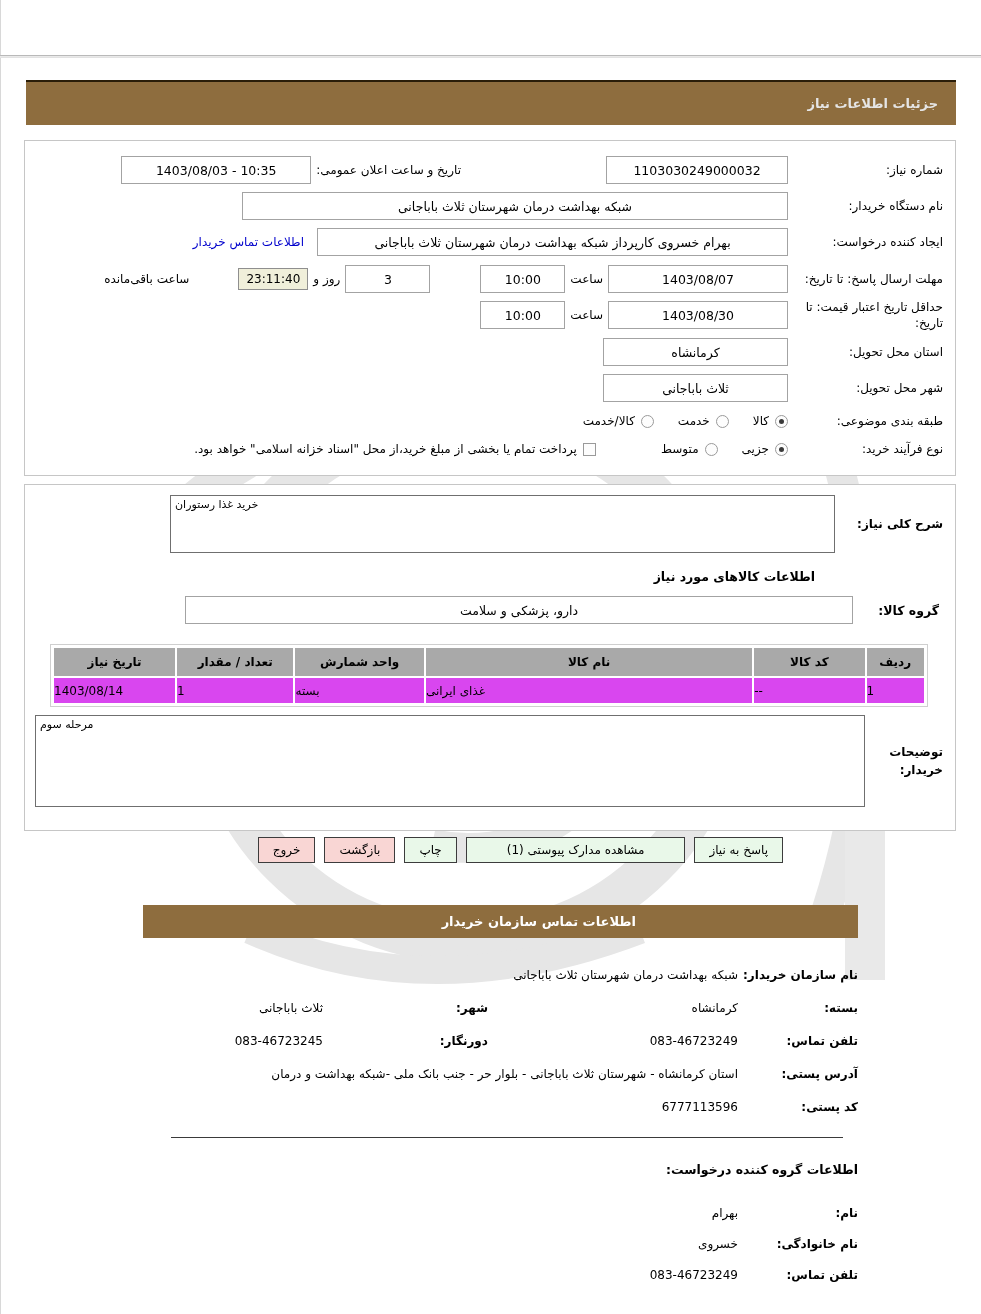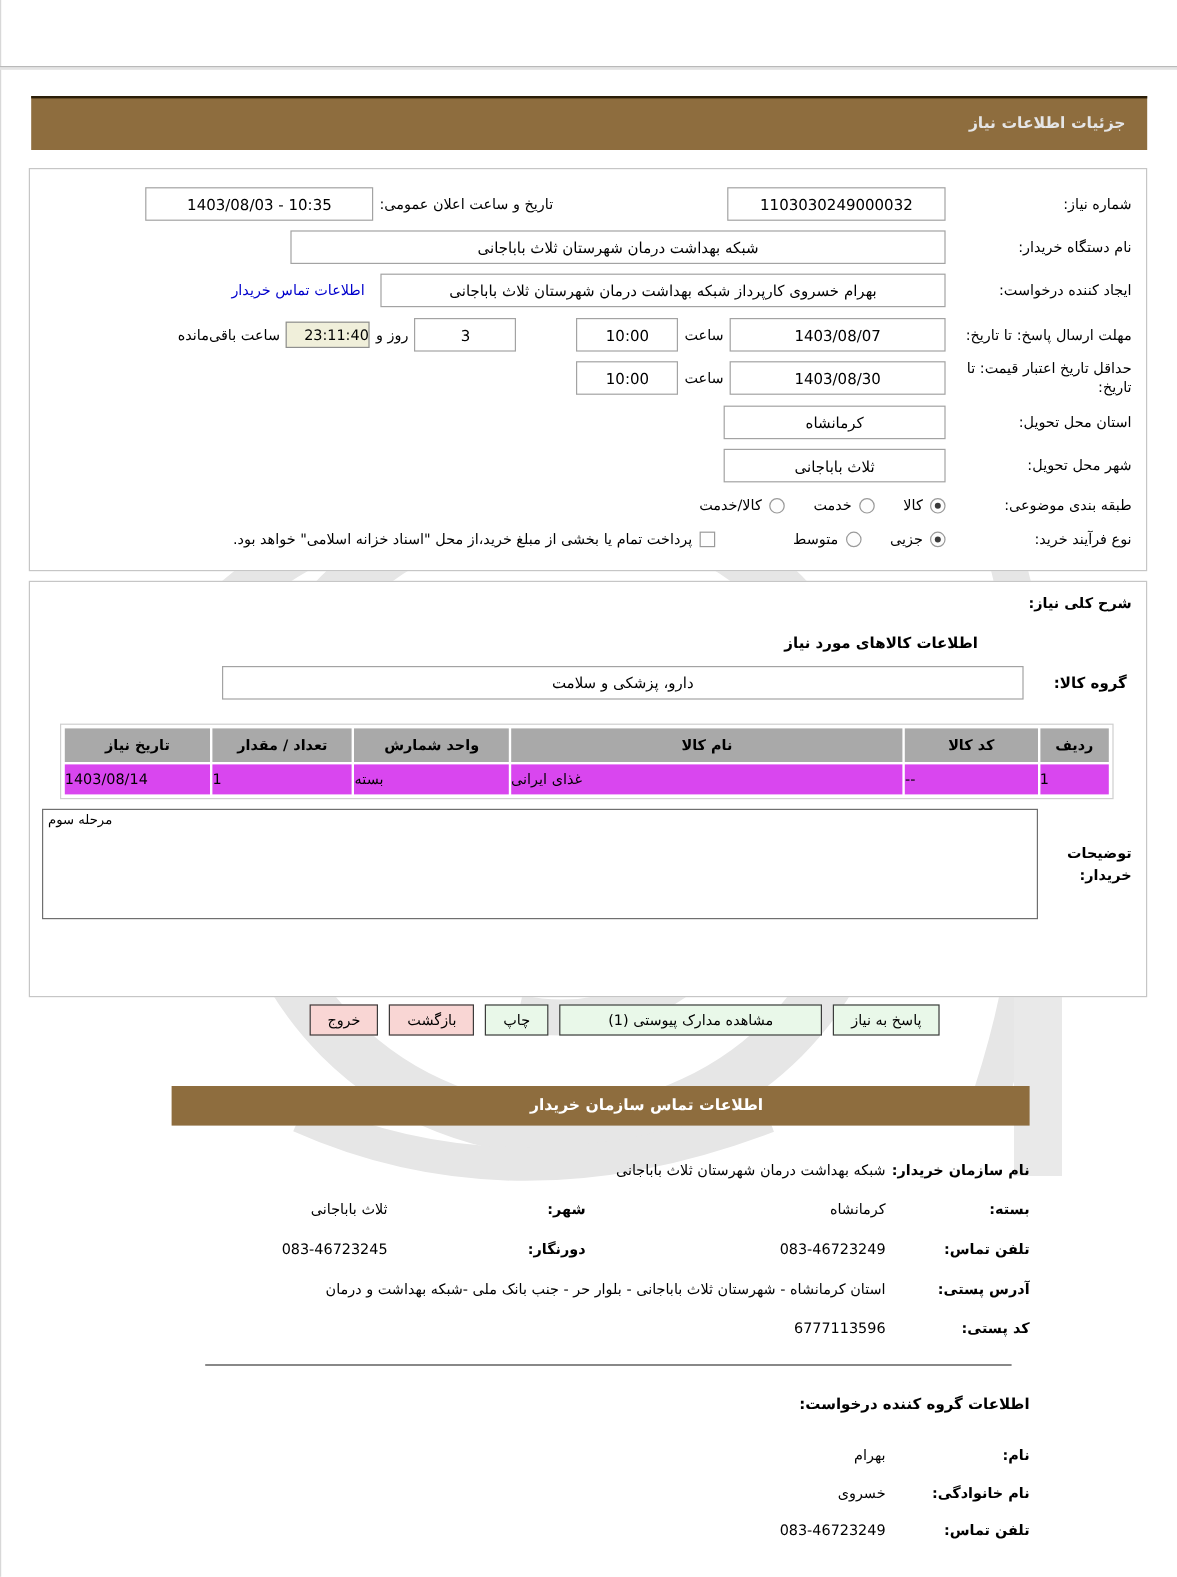--- a/index.html
+++ b/index.html
@@ -45,21 +45,21 @@
   .field {
     background:#fff; border:1px solid #a3a3a3; height:28px;
     display:flex; align-items:center; justify-content:center;
     font-size:12.5px; padding:0 6px; overflow:hidden; white-space:nowrap;
   }
   .ltr { direction:ltr; unicode-bidi:embed; }
   .link { color:#0000CC; font-size:12px; text-decoration:none; cursor:pointer; margin-right:8px; white-space:nowrap; }
   .small-txt { font-size:12px; white-space:nowrap; }
   .countdown {
     background:#F0EFDA; border:1px solid #8f8f8f; width:70px; height:22px;
-    display:flex; align-items:center; justify-content:flex-start; font-size:12px;
+    display:flex; align-items:center; justify-content:center; font-size:12px;margin-left:44px;
   }
   .spacer135 { width:135px; flex:0 0 135px; }
   .spacer40 { width:40px; flex:0 0 40px; }
   .spacer55 { width:55px; flex:0 0 55px; }
 
   .radio { width:13px; height:13px; border:1px solid #9a9a9a; border-radius:50%;
     background:#fdfdfd; display:inline-block; position:relative; flex:0 0 13px; cursor:pointer; }
   .radio.sel::after { content:''; position:absolute; left:3px; top:3px; right:3px; bottom:3px;
     background:#3a3a3a; border-radius:50%; }
   .checkbox { width:13px; height:13px; border:1px solid #9a9a9a; background:#fdfdfd;
@@ -243,20 +243,21 @@
         <span class="checkbox"></span>
         <span>پرداخت تمام یا بخشی از مبلغ خرید،از محل "اسناد خزانه اسلامی" خواهد بود.</span>
       </span>
     </div>
   </div>
 
   <div class="panel box2">
 
     <div class="desc-row">
       <span class="desc-lbl">شرح کلی نیاز:</span>
+      <div class="textarea ta-desc">خرید غذا رستوران</div>
     </div>
 
     <div class="goods-heading">اطلاعات کالاهای مورد نیاز</div>
 
     <div class="group-row">
       <span class="group-lbl">گروه کالا:</span>
       <div class="field group-field">دارو، پزشکی و سلامت</div>
     </div>
 
     <div class="table-wrap">

